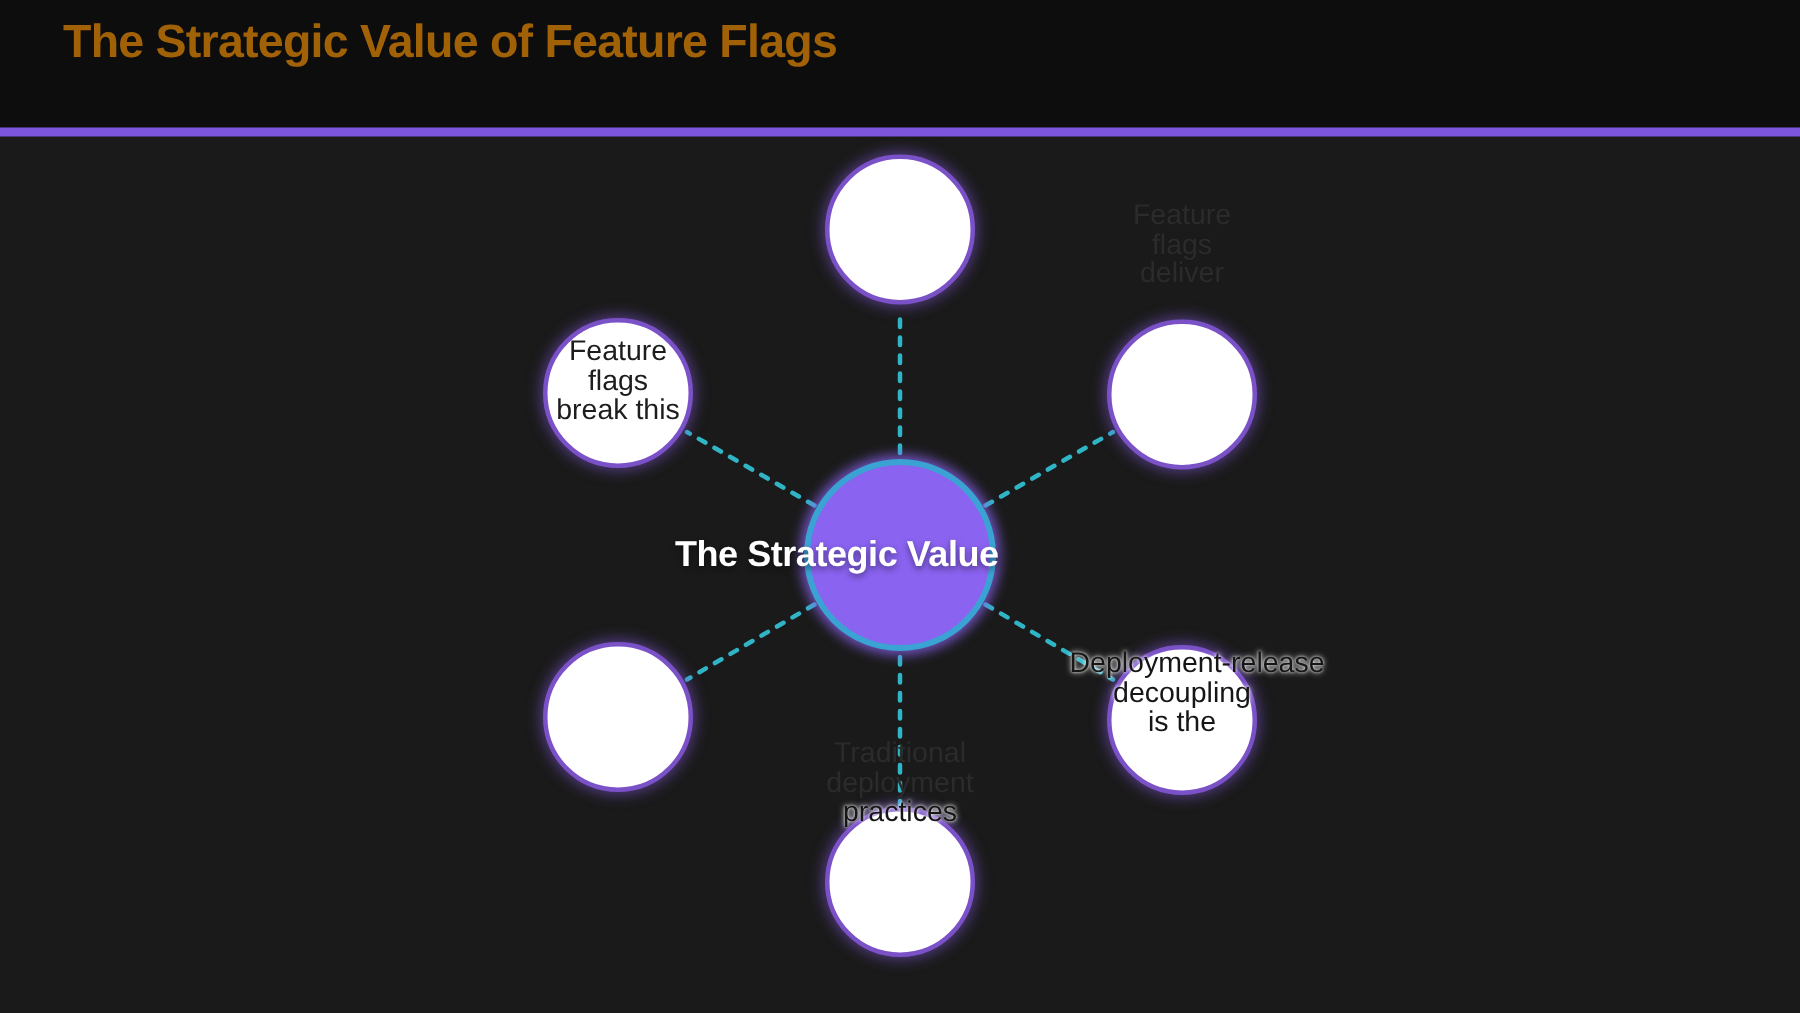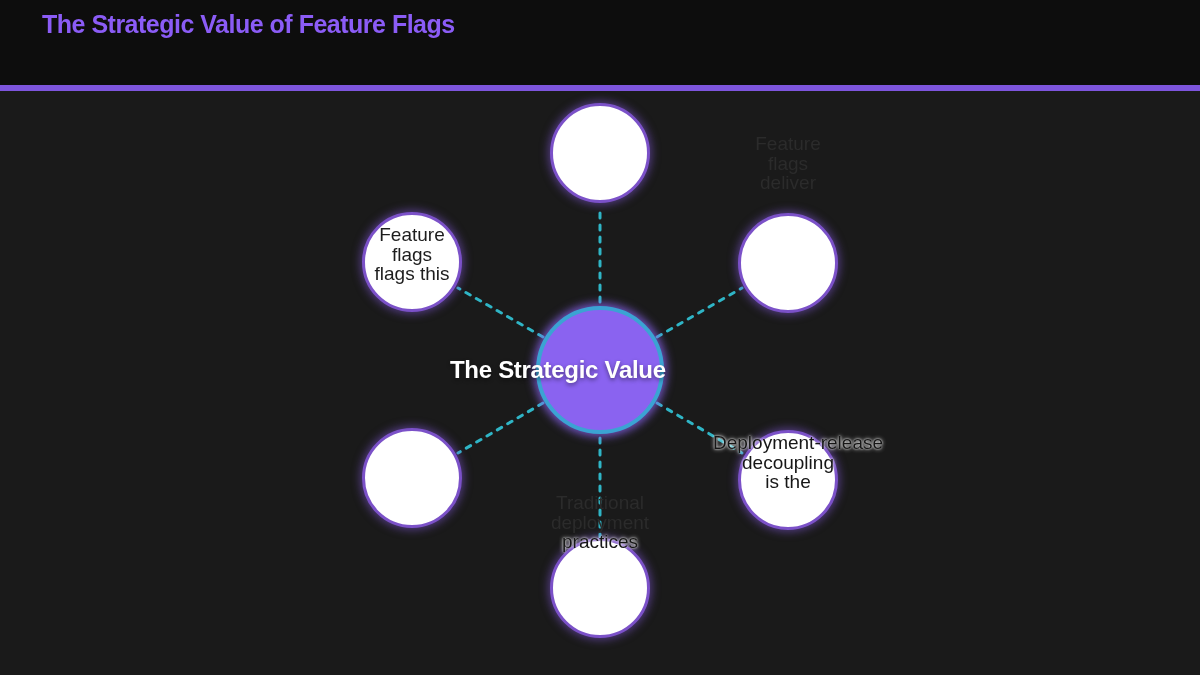--- a/index.html
+++ b/index.html
@@ -20,21 +20,21 @@
     background:var(--page-bg);
     font-family:"Liberation Sans","DejaVu Sans",sans-serif;
     position:relative;
   }
   .header{
     position:absolute;top:0;left:0;width:1200px;height:85px;
     background:var(--header-bg);
   }
   .header h1{
     position:absolute;left:42px;top:10px;
-    font-size:25px;font-weight:700;color:#8b5cf6;letter-spacing:-0.5px;
+    font-size:31px;font-weight:700;color:#a16207;letter-spacing:-0.5px;
   }
   .accent-rule{
     position:absolute;top:85px;left:0;width:1200px;height:6px;
     background:var(--accent-rule);
   }
   .stage{position:absolute;top:0;left:0;width:1200px;height:675px;}
   svg.connectors{position:absolute;top:0;left:0;pointer-events:none;}
   .connector{
     stroke:var(--connector);
     stroke-width:3;
@@ -112,21 +112,21 @@
   <div class="node node--bottom"></div>
   <div class="node node--bottom-left"></div>
   <div class="node node--top-left"></div>
 
   <div class="center-node"></div>
   <div class="center-label">The Strategic Value</div>
 
   <div class="label label--top-left">
     <div>Feature</div>
     <div>flags</div>
-    <div>flags this</div>
+    <div>break this</div>
   </div>
 
   <div class="label label--caption label--top-right">
     <div>Feature</div>
     <div>flags</div>
     <div>deliver</div>
   </div>
 
   <div class="label glow-line label--bottom-right">
     <div>Deployment-release</div>

